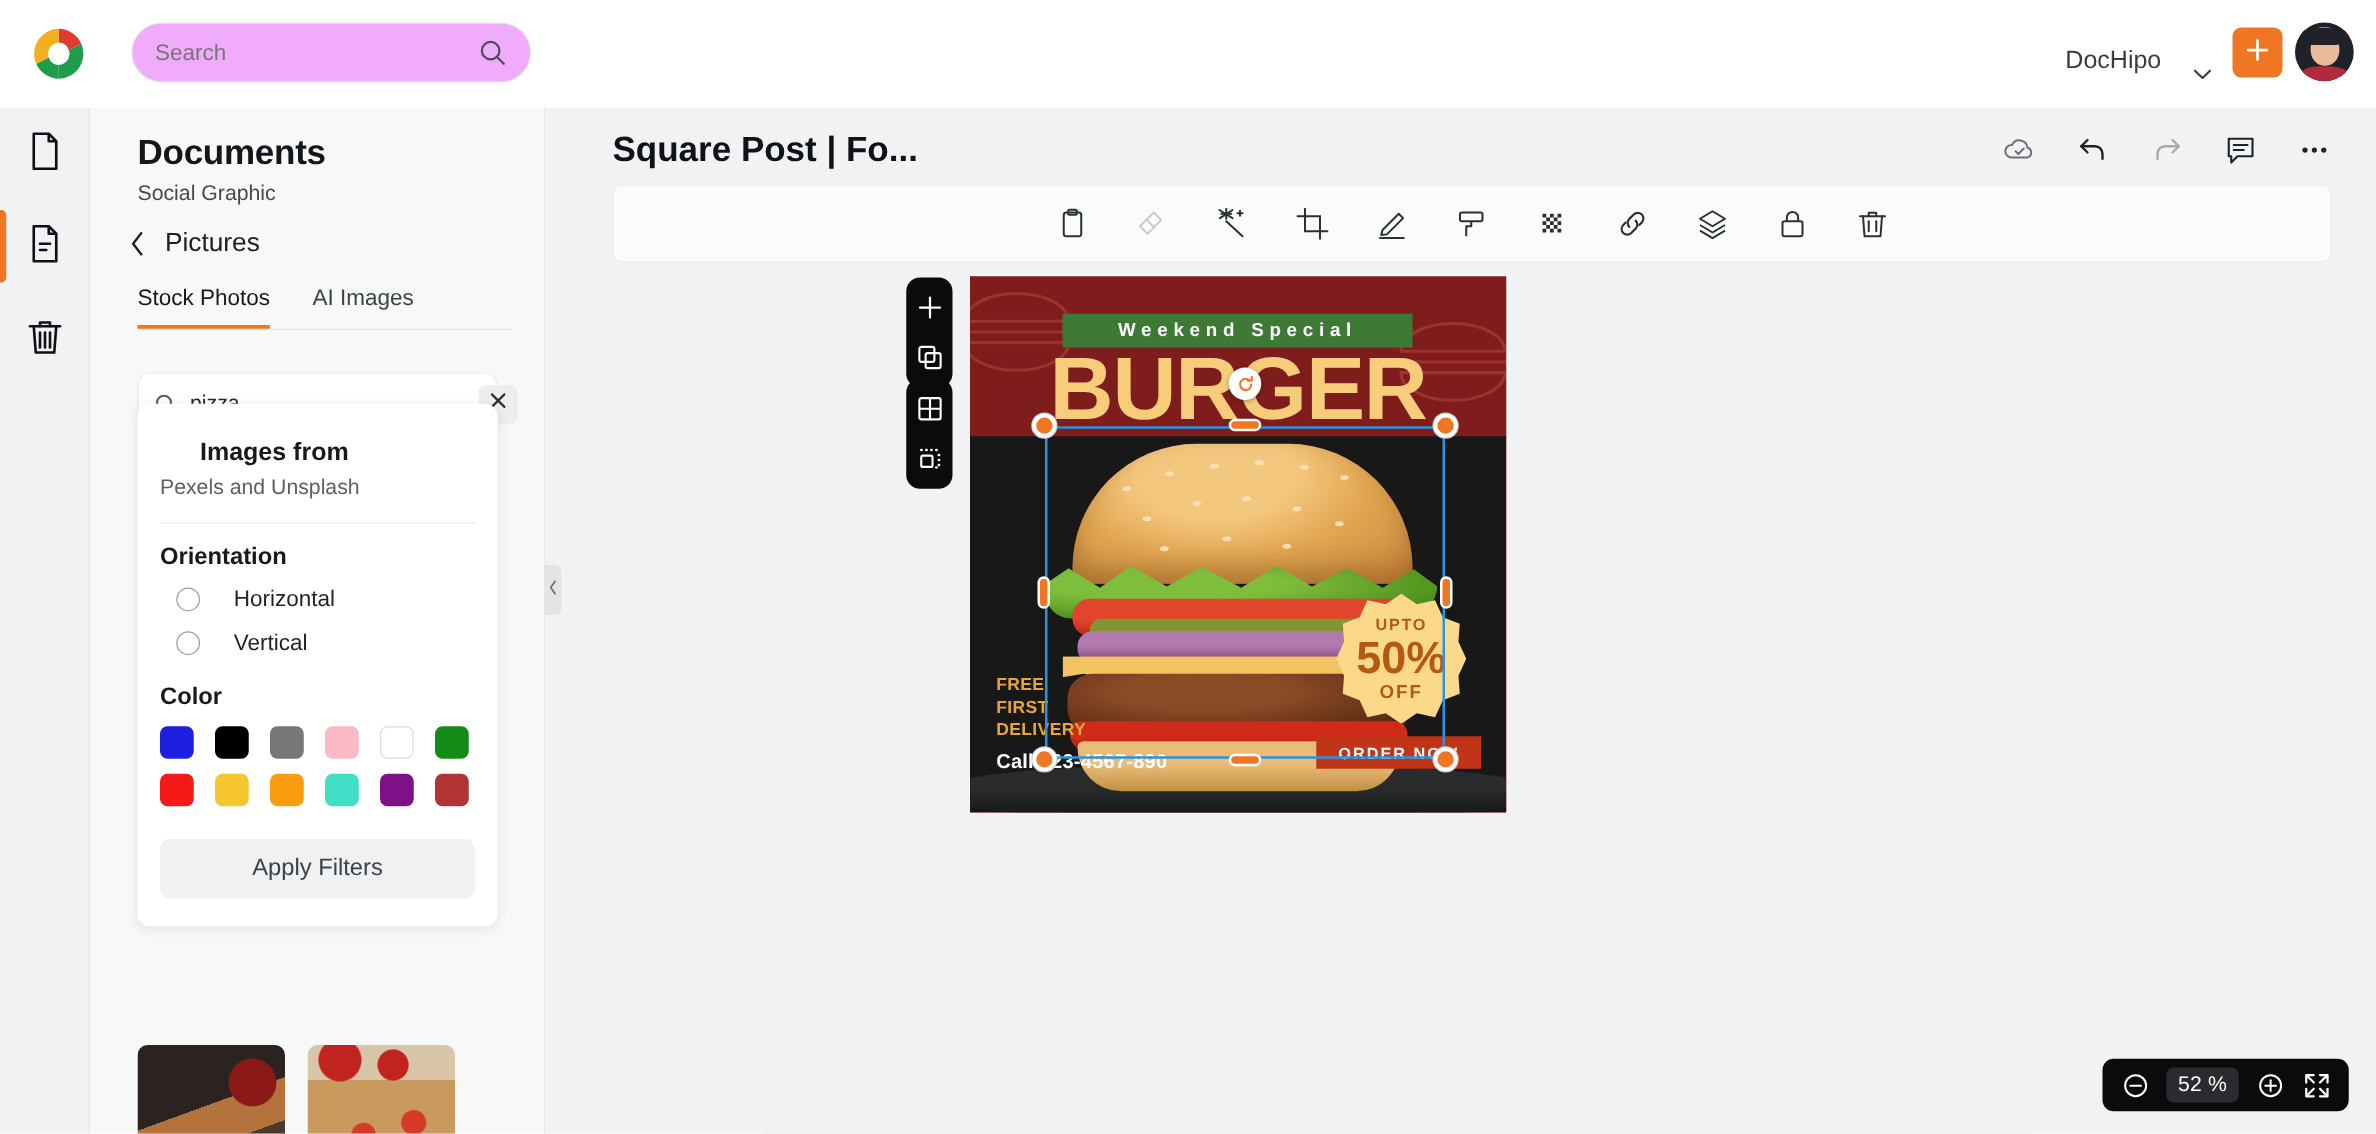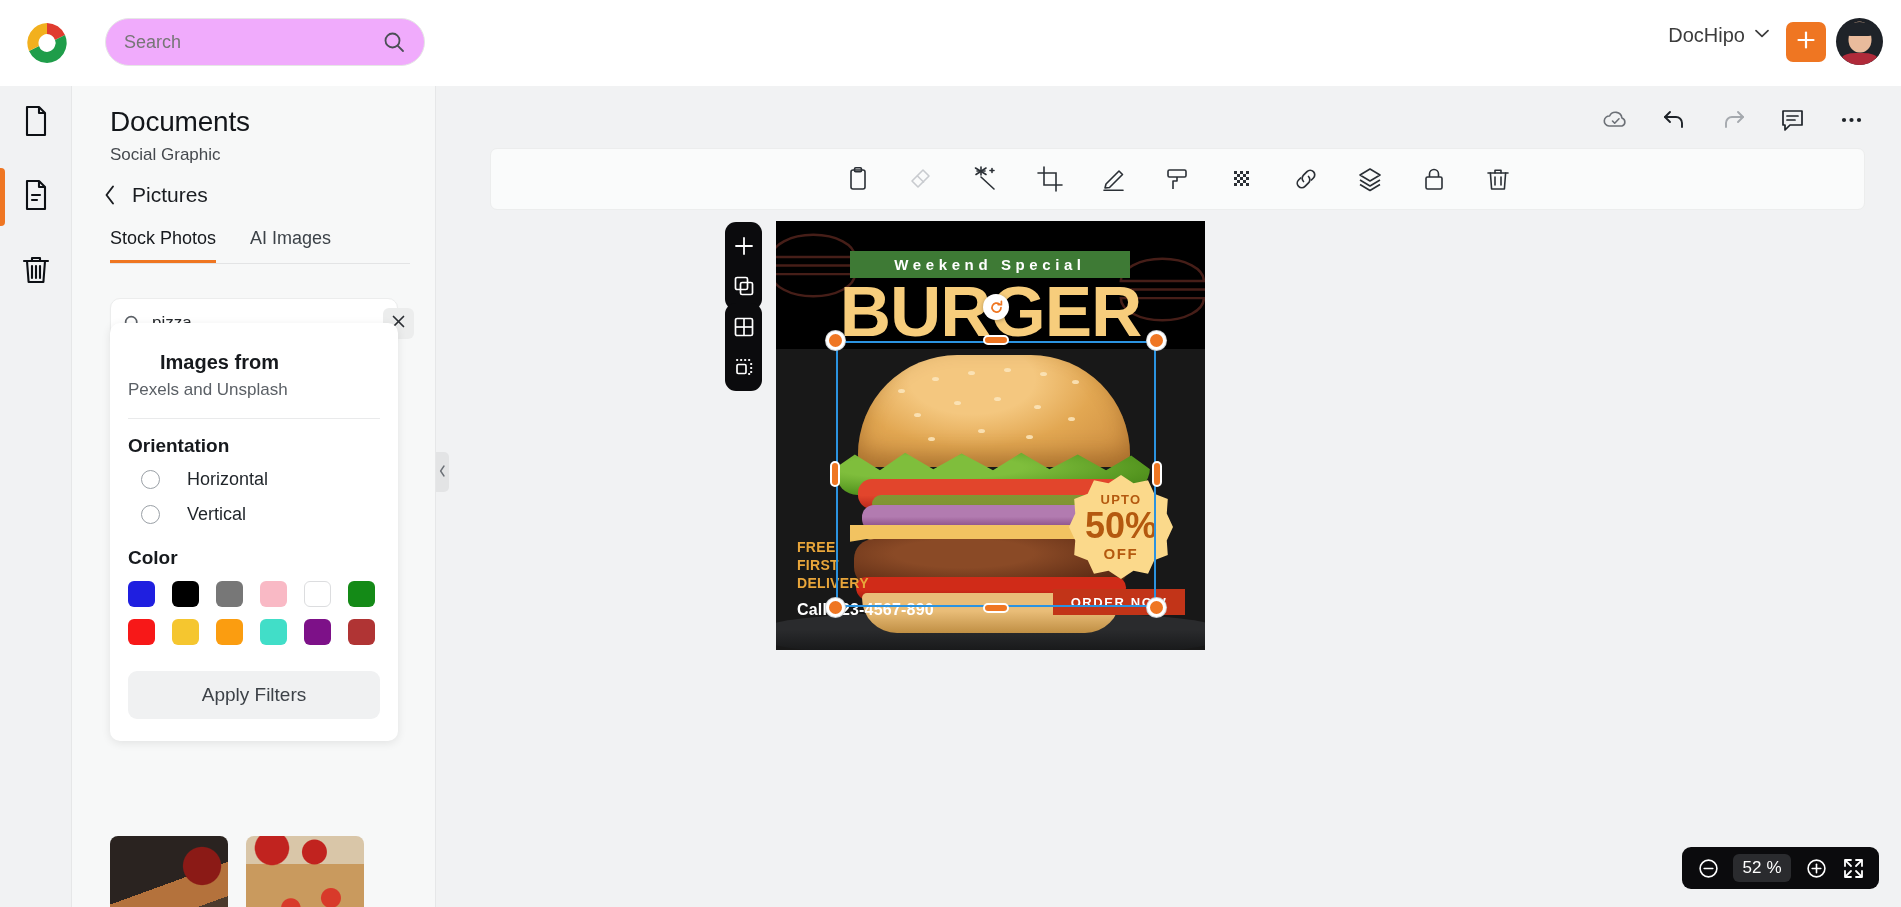--- a/index.html
+++ b/index.html
@@ -24,21 +24,21 @@
   }
   .search-box input {
     border: none; outline: none; flex: 1; font-size: 18px; color: #4a4a4a;
     font-family: "Liberation Sans", sans-serif; background: transparent;
   }
   .search-box input::placeholder { color: #767676; }
   .search-ico { width: 24px; height: 24px; flex: 0 0 24px; }
 
   .workspace-sel {
     position: absolute; right: 132px; top: 24px; height: 36px;
-    display: flex; align-items: flex-start; gap: 10px; cursor: pointer;
+    display: flex; align-items: flex-end; gap: 26px; cursor: pointer;
   }
   .workspace-name { font-size: 20px; color: #3c3c3c; }
   .chev { width: 14px; height: 9px; }
   .plus-btn {
     position: absolute; right: 75px; top: 22px;
     width: 40px; height: 40px; border-radius: 7px; background: #ef7622;
     display: flex; align-items: center; justify-content: center; cursor: pointer;
   }
   .plus-btn svg { width: 22px; height: 22px; }
   .avatar {
@@ -68,21 +68,21 @@
     content: ""; position: absolute; left: 0; top: 8px;
     width: 5px; height: 58px; background: #ef7622; border-radius: 0 4px 4px 0;
   }
   .rail-item svg { width: 34px; height: 34px; }
 
   
   .panel {
     position: absolute; left: 72px; top: 86px; width: 364px; height: 821px;
     background: #f7f8f8; border-right: 1px solid #e6e7e8; overflow: hidden;
   }
-  .panel-title { position: absolute; left: 38px; top: 20px; font-size: 28px; font-weight: 400; color: #13161a; letter-spacing: -0.2px;}
+  .panel-title { position: absolute; left: 38px; top: 20px; font-size: 28px; font-weight: 700; color: #13161a; letter-spacing: -0.2px;}
   .panel-sub { position: absolute; left: 38px; top: 59px; font-size: 17px; color: #45494e; }
   .back-row { position: absolute; left: 32px; top: 97px; display: flex; align-items: center; gap: 16px; cursor: pointer; }
   .back-row .bk { width: 12px; height: 20px; }
   .back-row span { font-size: 21px; color: #1a1d21; }
 
   .tabs { position: absolute; left: 38px; top: 142px; width: 300px; display: flex; gap: 34px; border-bottom: 1px solid #e3e4e5;}
   .tab { font-size: 18px; color: #3c4248; padding-bottom: 11px; cursor: pointer; }
   .tab.active { color: #16191d; border-bottom: 3px solid #ef7622; }
 
   .srch-wrap {
@@ -165,21 +165,21 @@
     gap: 16px; padding: 12px 0; width: 37px; z-index: 20;
   }
   .dock .di { width: 24px; height: 24px; cursor: pointer; display:flex;align-items:center;justify-content:center;}
   .dock .di svg { width: 22px; height: 22px; }
   #dockA { left: 289px; top: 136px; }
   #dockB { left: 289px; top: 217px; }
 
   
   .canvas {
     position: absolute; left: 340px; top: 135px; width: 429px; height: 429px;
-    background: #000000; overflow: hidden;
+    background: #7f1d1d; overflow: hidden;
   }
   .bun-pattern { position:absolute; inset:0; opacity:.30; }
   .bun-pattern svg { position:absolute; }
   .band {
     position: absolute; left: 74px; top: 30px; width: 280px; height: 27px;
     background: #3e7a35; display: flex; align-items: center; justify-content: center;
   }
   .band span { color: #fff; font-size: 15px; font-weight: 700; letter-spacing: 4.6px; }
   .bigword {
     position: absolute; left: 0; top: 55px; width: 429px; text-align: center;
@@ -470,20 +470,21 @@
 
   <div class="collapse-handle">
     <span>
       <svg viewBox="0 0 7 12" fill="none" stroke="#6b7076" stroke-width="1.4" stroke-linecap="round" stroke-linejoin="round">
           <path d="M5 1 L1.6 6 L5 11"></path>
         </svg>
     </span>
   </div>
 
   <div class="editor">
+    <div class="doc-title">Square Post | Fo...</div>
 
     <div class="top-actions">
       <div class="ta">
         <svg viewBox="0 0 27 27" fill="none" stroke="#6c7076" stroke-width="1.6" stroke-linecap="round" stroke-linejoin="round">
           <path d="M7 20a5 5 0 0 1 .6-10 6.5 6.5 0 0 1 12.3 2A4.2 4.2 0 0 1 20 20z"></path>
             <path d="M10.5 15l2.2 2.2 4.3-4.4"></path>
         </svg>
       </div>
       <div class="ta">
         <svg viewBox="0 0 27 27" fill="none" stroke="#1e2328" stroke-width="1.9" stroke-linecap="round" stroke-linejoin="round">

